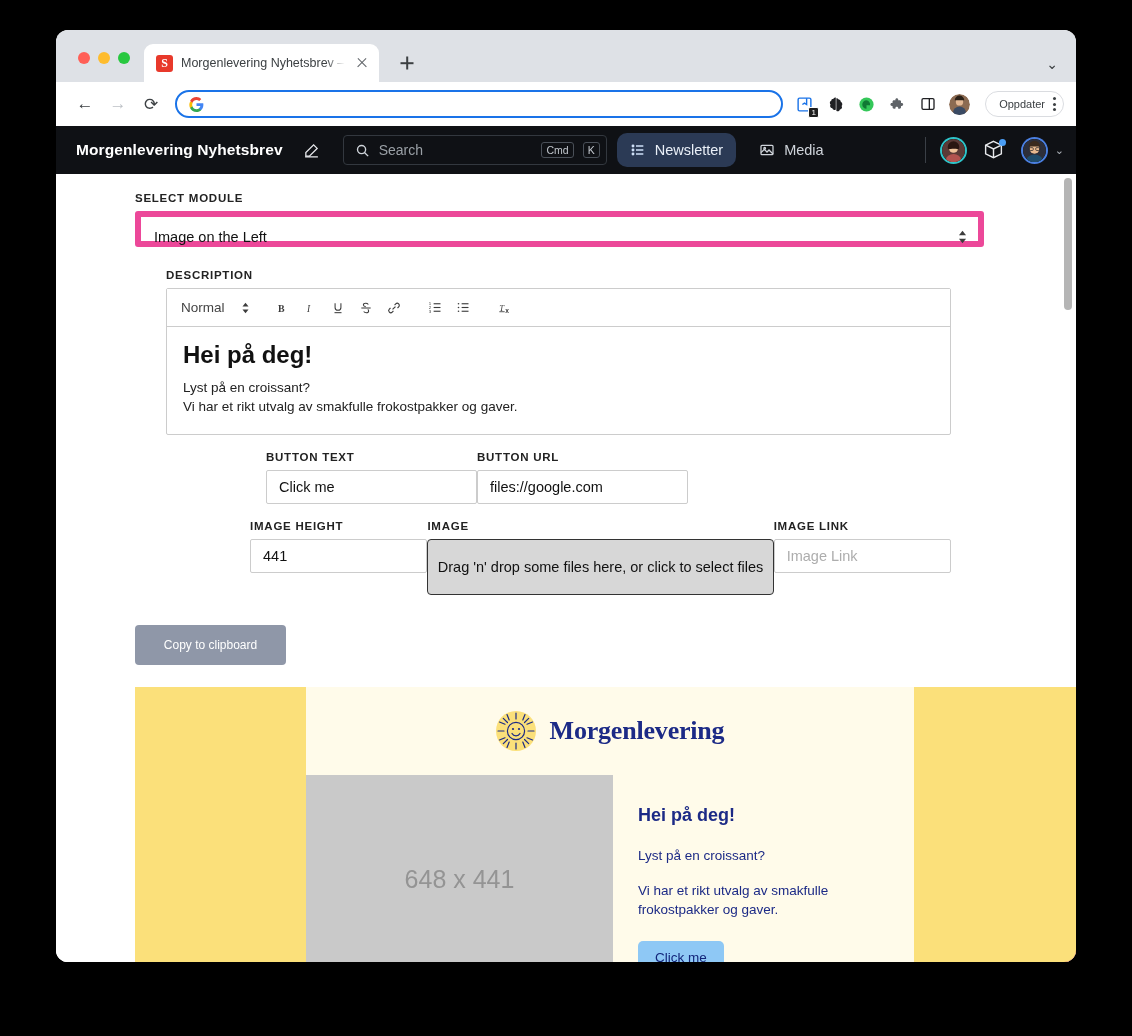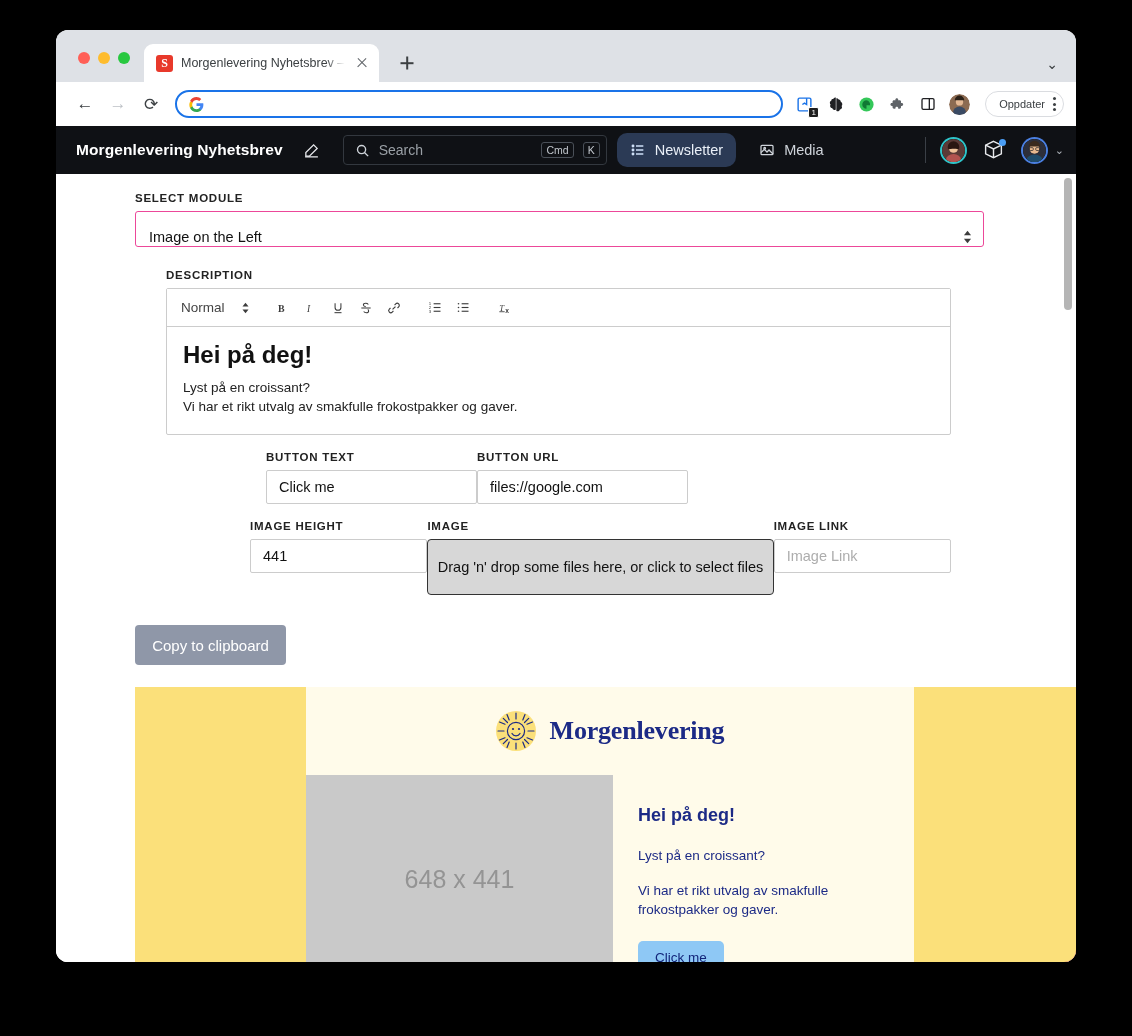--- a/index.html
+++ b/index.html
@@ -126,21 +126,21 @@
 
   
   .content { height: 788px; overflow:hidden; position:relative; background:#fff; padding: 18px 0 0 0; }
   .field-label {
     font-size: 11.5px; font-weight: bold; letter-spacing: .75px; color:#222;
     text-transform: uppercase; margin-bottom: 7px;
   }
 
   .select-wrap { margin: 0 92px 8px 79px; }
   .select-box {
-    height: 36px; border:1px solid #ec4899; border-radius:3px; background:#fff;
+    height: 36px; border:6px solid #ec4899; border-radius:3px; background:#fff;
     display:flex; align-items:center; padding: 16px 10px 0 13px;
     font-size:14.5px; color:#111;
   }
   .select-box span.val { flex:1 1 auto; }
   .sel-chevs { display:flex; flex-direction:column; align-items:center; line-height:6px; color:#444; font-size:9px; }
 
   .desc-wrap { margin: 22px 125px 0 110px; }
   .editor { border:1px solid #ccc; border-radius:2px; }
   .ed-toolbar {
     height: 38px; border-bottom:1px solid #ccc; display:flex; align-items:center;
@@ -166,21 +166,21 @@
   .txt-input.ph { color:#adadad; }
   .dropzone {
     height: 56px; background:#d7d7d7; border:1px solid #333; border-radius:4px;
     display:flex; align-items:center; justify-content:center;
     font-size:14.5px; color:#111;
   }
 
   .copy-btn {
     margin: 30px 0 0 79px; background:#8f97a8; color:#fff; border-radius:4px;
     height: 40px; width: 151px; display:flex; align-items:center; justify-content:center;
-    font-size: 15px;
+    font-size: 12px;
   }
 
   
   .preview-outer { margin: 22px 0 0 79px; width: 950px; position:relative; }
   .preview {
     width: 950px; height: 300px; overflow:hidden; position:relative;
     background: #b91c1c; display:flex;
   }
   .pv-side { width: 171px; background:#fbe07a; flex:0 0 auto; }
   .pv-main { flex:1 1 auto; background:#fffbea; }

